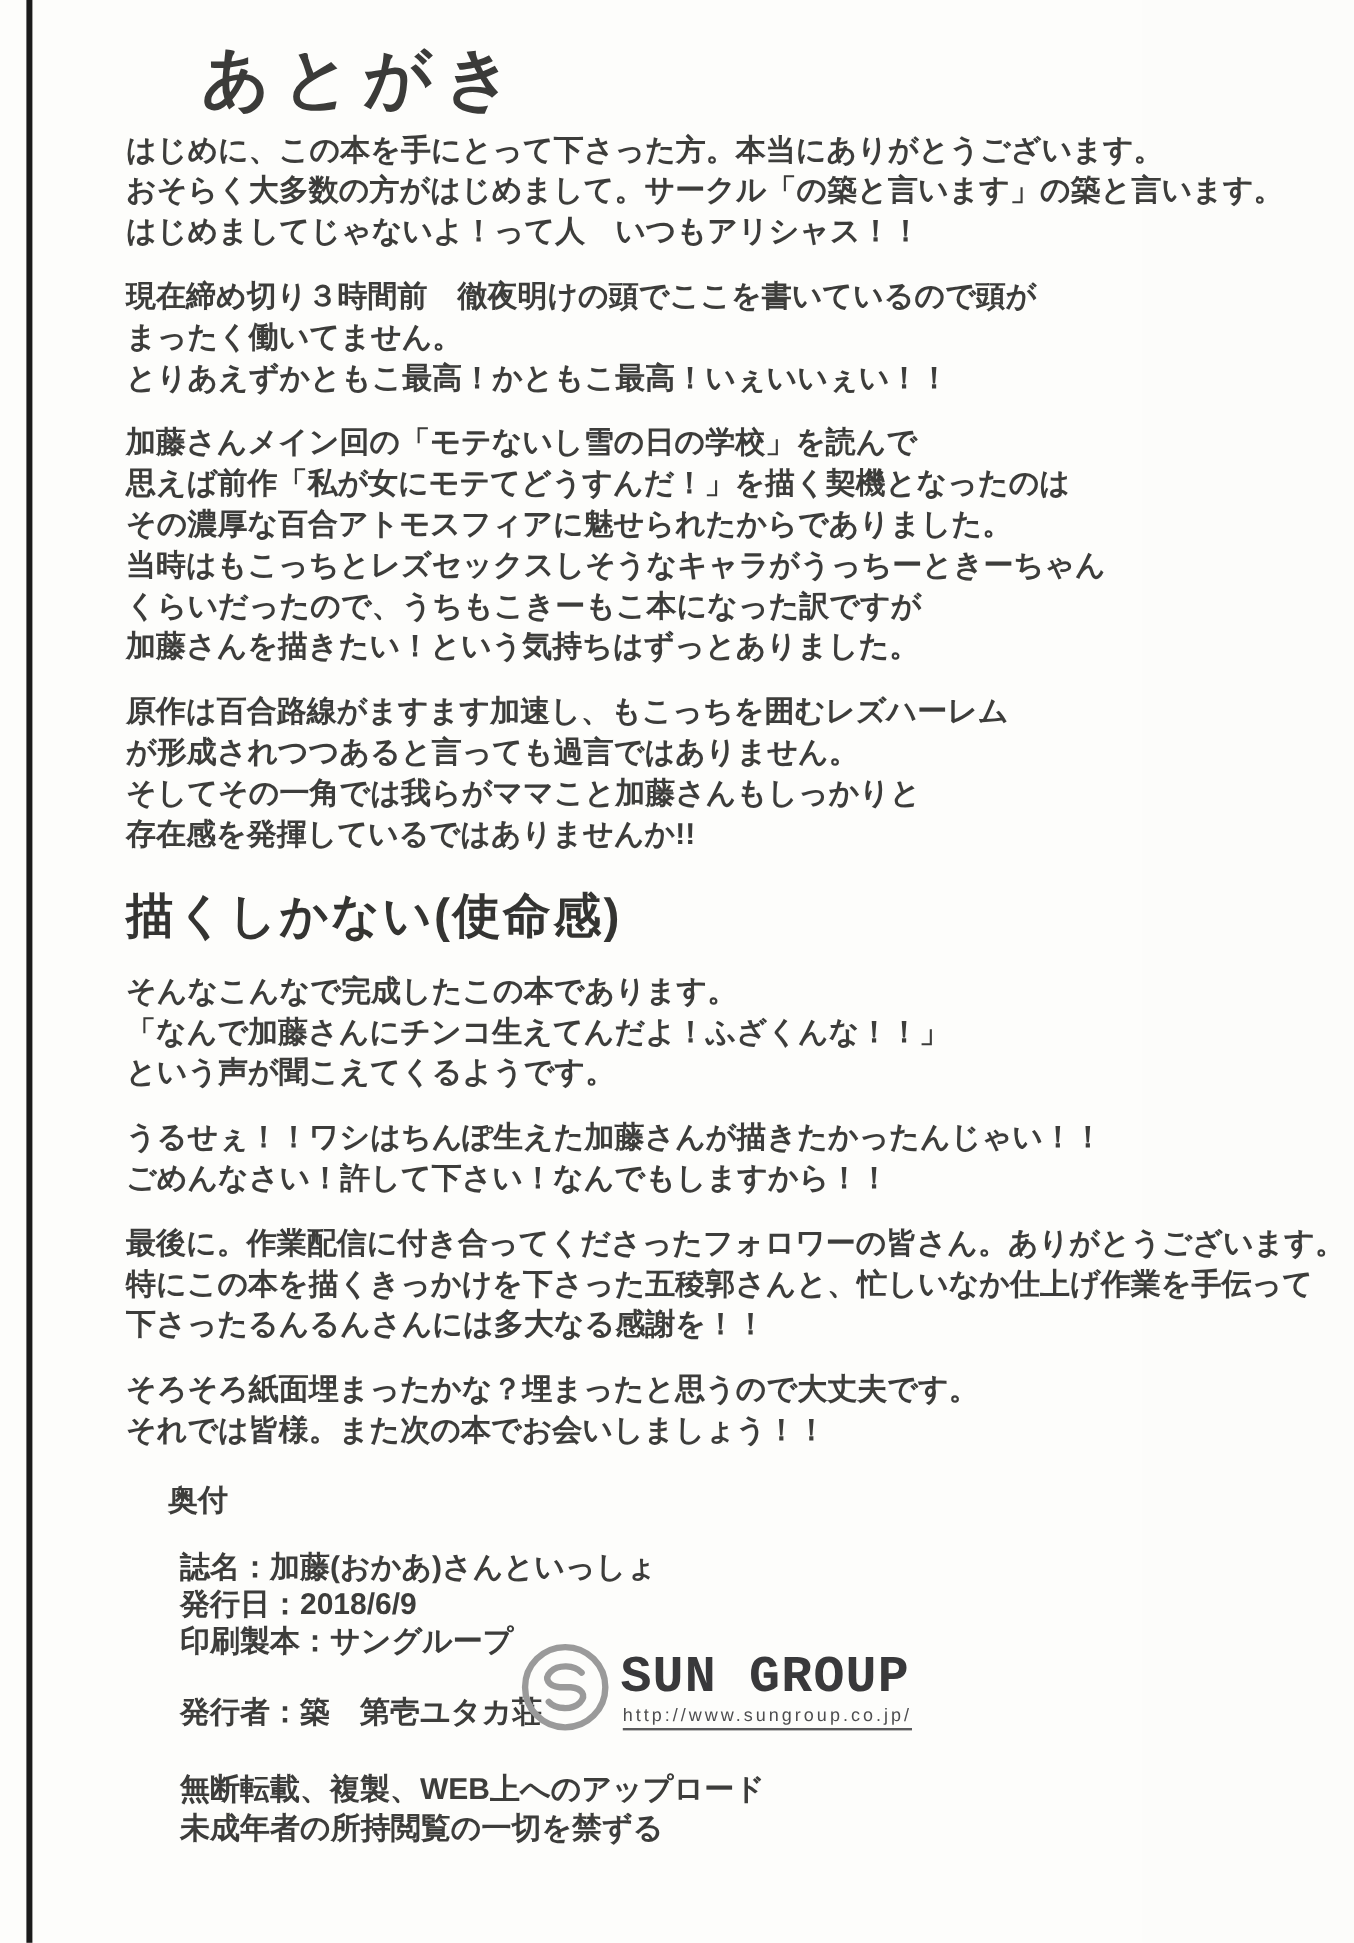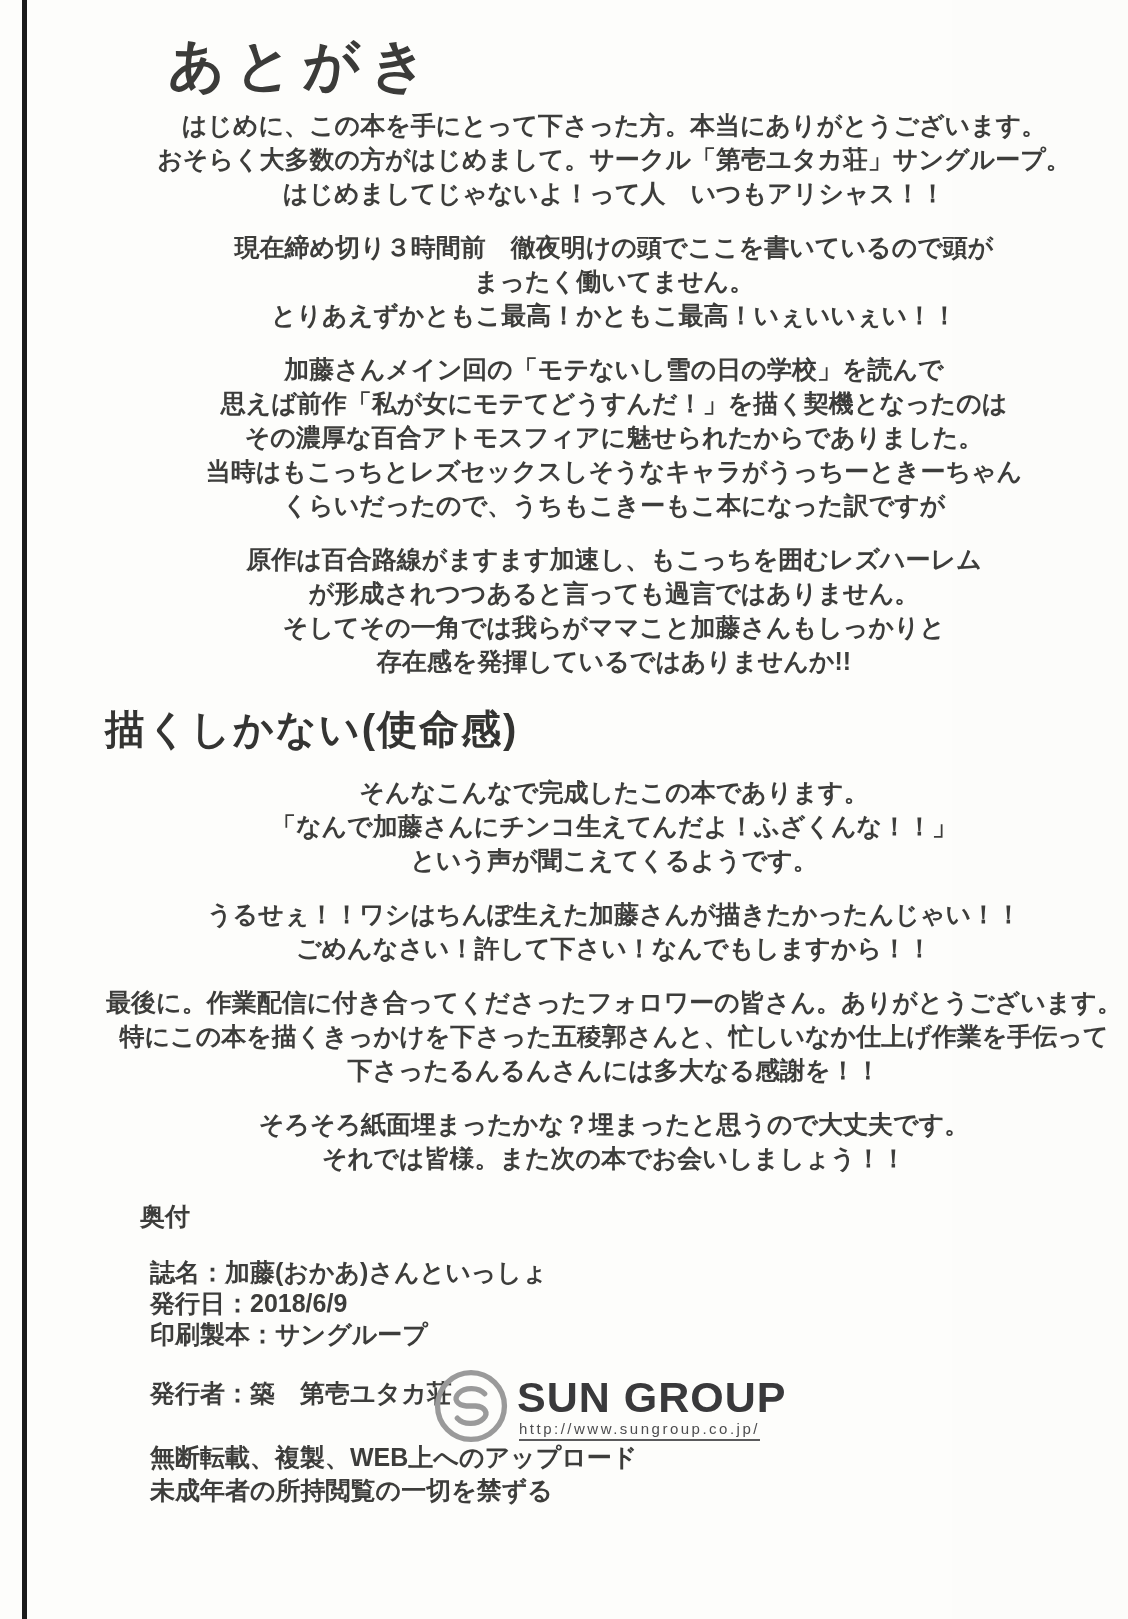--- a/index.html
+++ b/index.html
@@ -30,21 +30,21 @@
     color: #3b3b39;
   }
   .content {
     position: absolute;
     left: 105px; top: 108px;
     width: 1018px;
     font-size: 25px;
     font-weight: 600;
     color: #3d3d3b;
   }
-  .para { margin: 0 0 20px 0; text-align: center; }
+  .para { margin: 0 0 20px 0; }
   .para .line {
     line-height: 34px;
     white-space: nowrap;
   }
   .subheading {
     font-size: 40px;
     font-weight: 700;
     color: #343432;
     margin: 24px 0 18px 0;
     letter-spacing: 2px;
@@ -72,21 +72,21 @@
   .notice .line { line-height: 33px; white-space: nowrap; }
   .logo {
     position: absolute;
     left: 433px; top: 1368px;
     display: flex;
     align-items: center;
   }
   .logo-icon { flex: 0 0 auto; margin-right: 8px; }
   .logo-text { display: flex; flex-direction: column; }
   .logo-name {
-    font-family: Liberation Sans, sans-serif;
+    font-family: Liberation Mono, monospace;
     font-size: 43px;
     font-weight: 700;
     letter-spacing: 1px;
     color: #39393b;
     line-height: 44px;
     white-space: nowrap;
   }
   .logo-url {
     align-self: flex-start;
     margin-left: 2px;
@@ -104,34 +104,35 @@
 
 <div class="page">
 
   <div class="edge-line"></div>
 
   <div class="title">あとがき</div>
 
   <div class="content">
     <div class="para">
         <div class="line">はじめに、この本を手にとって下さった方。本当にありがとうございます。</div>
-        <div class="line">おそらく大多数の方がはじめまして。サークル「第壱ユタカ荘」サングループ。</div>
+        <div class="line">おそらく大多数の方がはじめまして。サークル「の築と言います」の築と言います。</div>
         <div class="line">はじめましてじゃないよ！って人　いつもアリシャス！！</div>
       </div>
     <div class="para">
         <div class="line">現在締め切り３時間前　徹夜明けの頭でここを書いているので頭が</div>
         <div class="line">まったく働いてません。</div>
         <div class="line">とりあえずかともこ最高！かともこ最高！いぇいいぇい！！</div>
       </div>
     <div class="para">
         <div class="line">加藤さんメイン回の「モテないし雪の日の学校」を読んで</div>
         <div class="line">思えば前作「私が女にモテてどうすんだ！」を描く契機となったのは</div>
         <div class="line">その濃厚な百合アトモスフィアに魅せられたからでありました。</div>
         <div class="line">当時はもこっちとレズセックスしそうなキャラがうっちーときーちゃん</div>
         <div class="line">くらいだったので、うちもこきーもこ本になった訳ですが</div>
+        <div class="line">加藤さんを描きたい！という気持ちはずっとありました。</div>
       </div>
     <div class="para">
         <div class="line">原作は百合路線がますます加速し、もこっちを囲むレズハーレム</div>
         <div class="line">が形成されつつあると言っても過言ではありません。</div>
         <div class="line">そしてその一角では我らがママこと加藤さんもしっかりと</div>
         <div class="line">存在感を発揮しているではありませんか!!</div>
       </div>
 
     <div class="subheading">描くしかない(使命感)</div>
 

